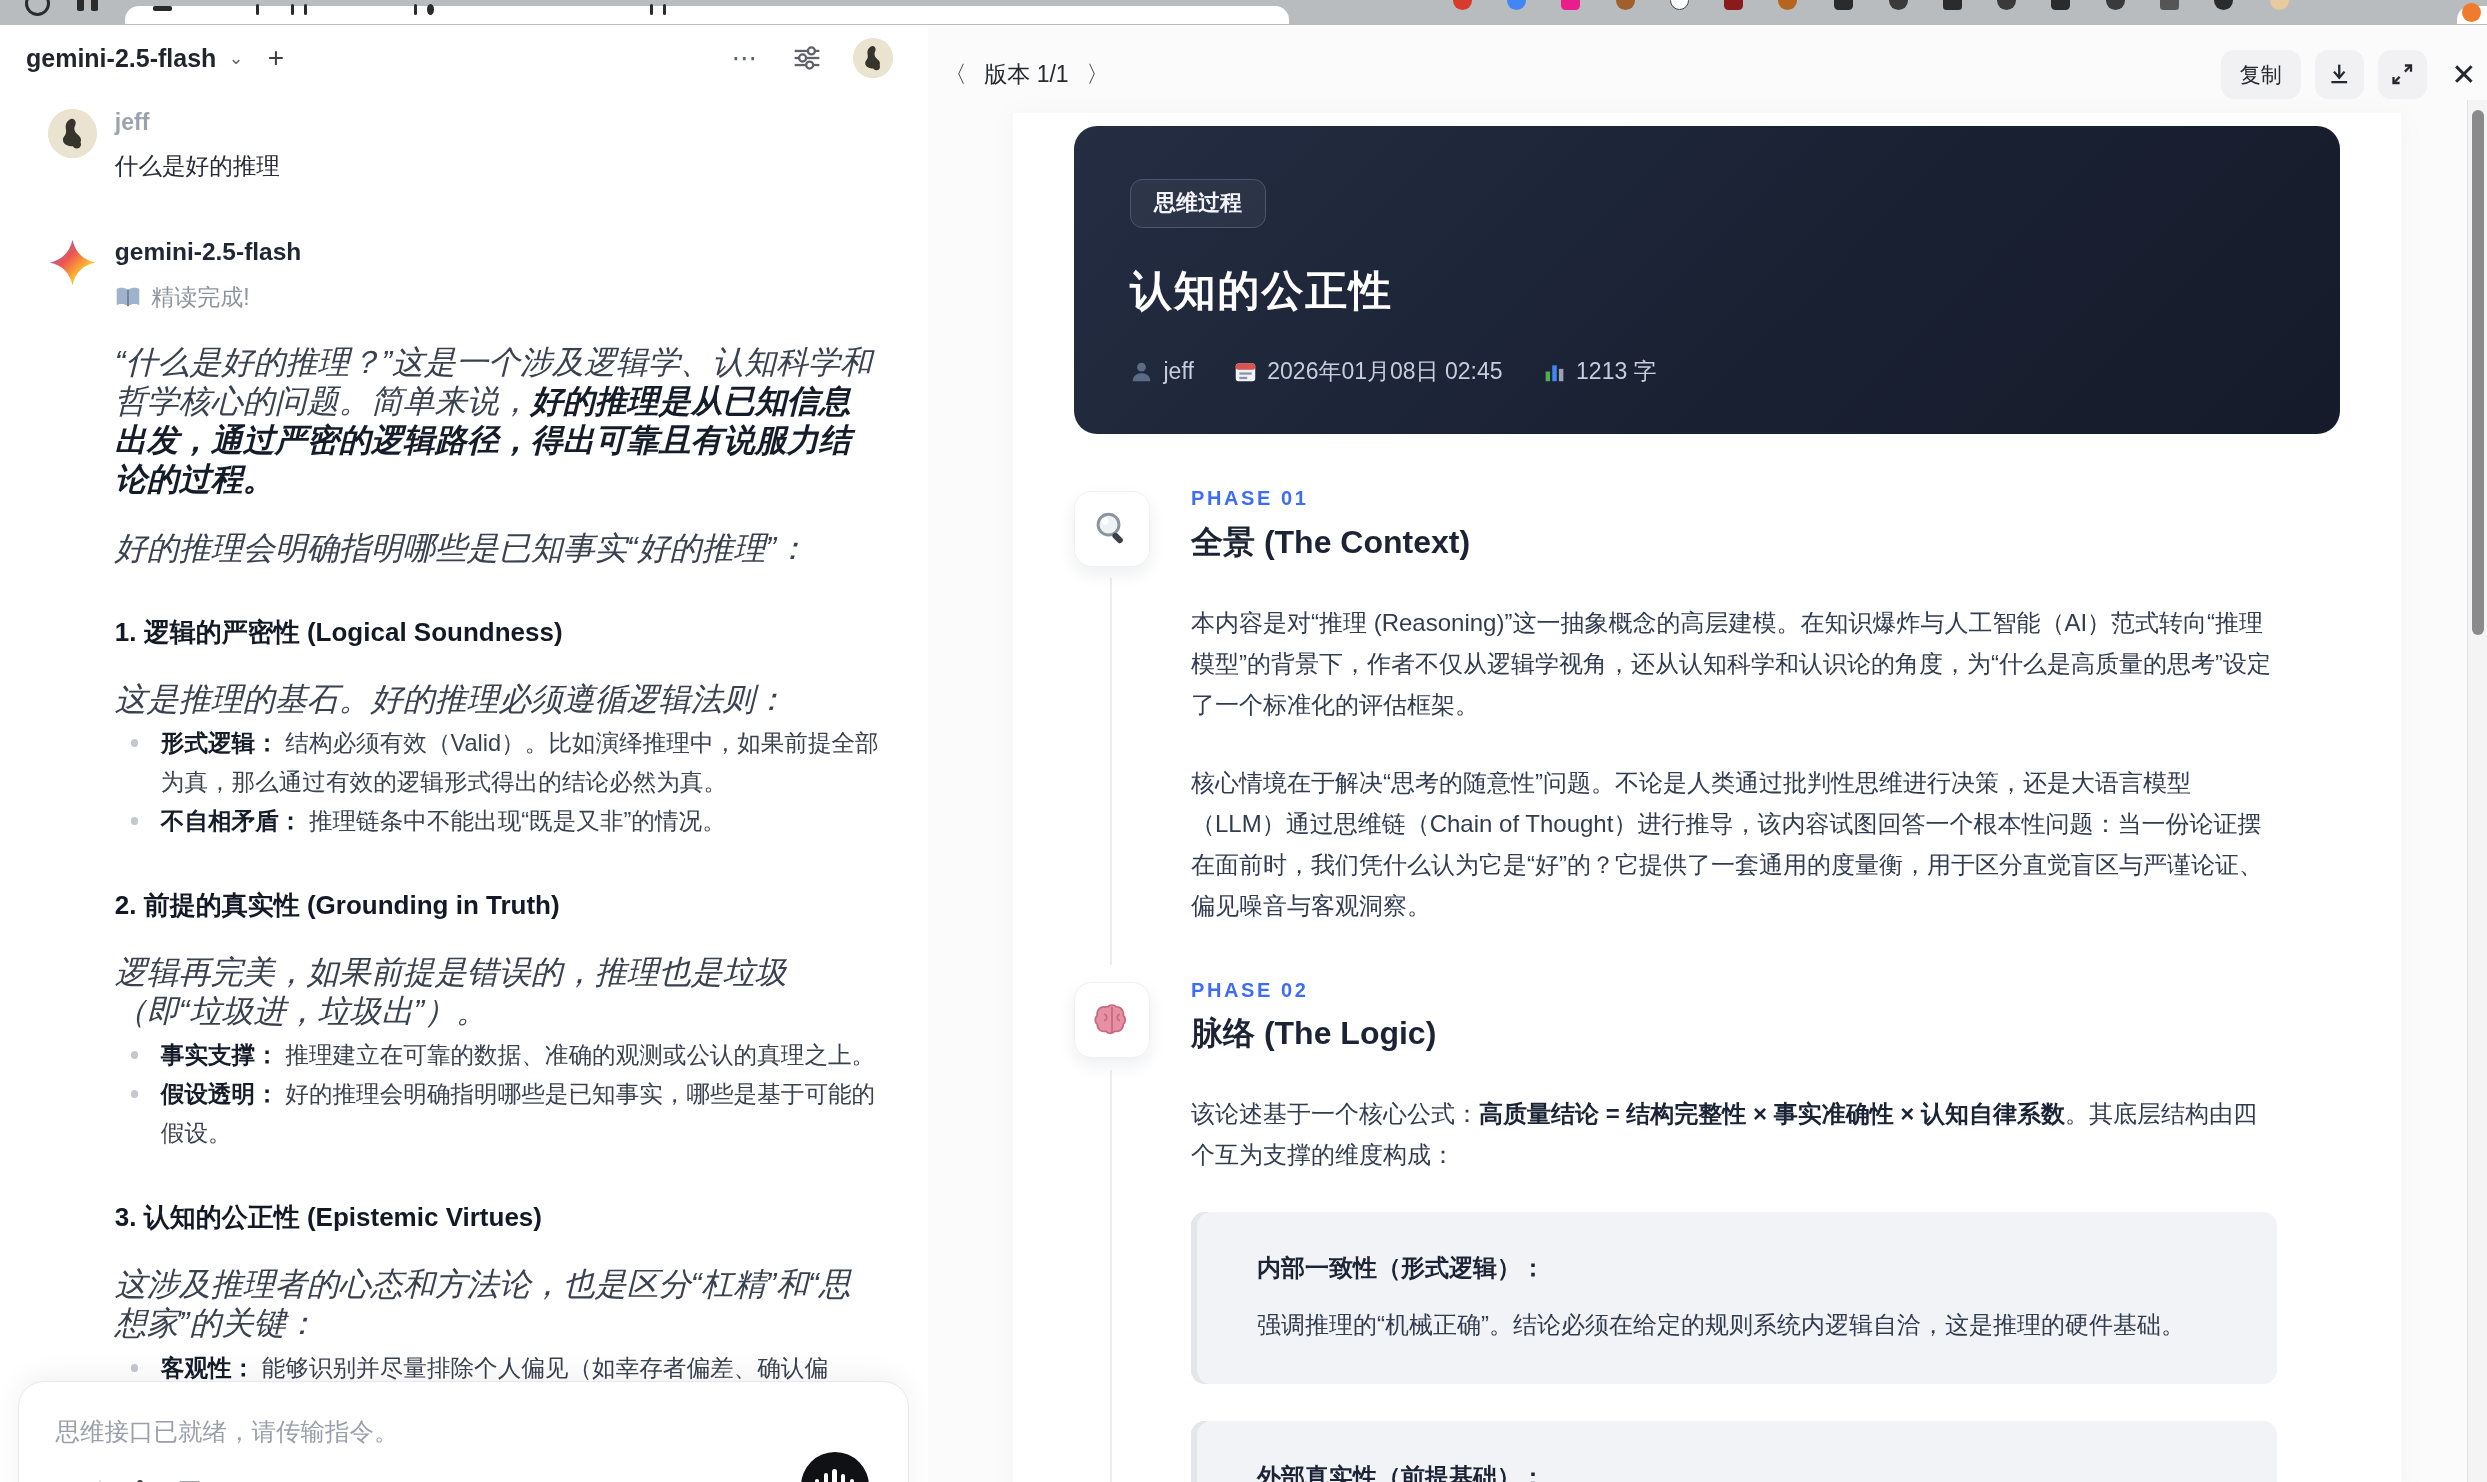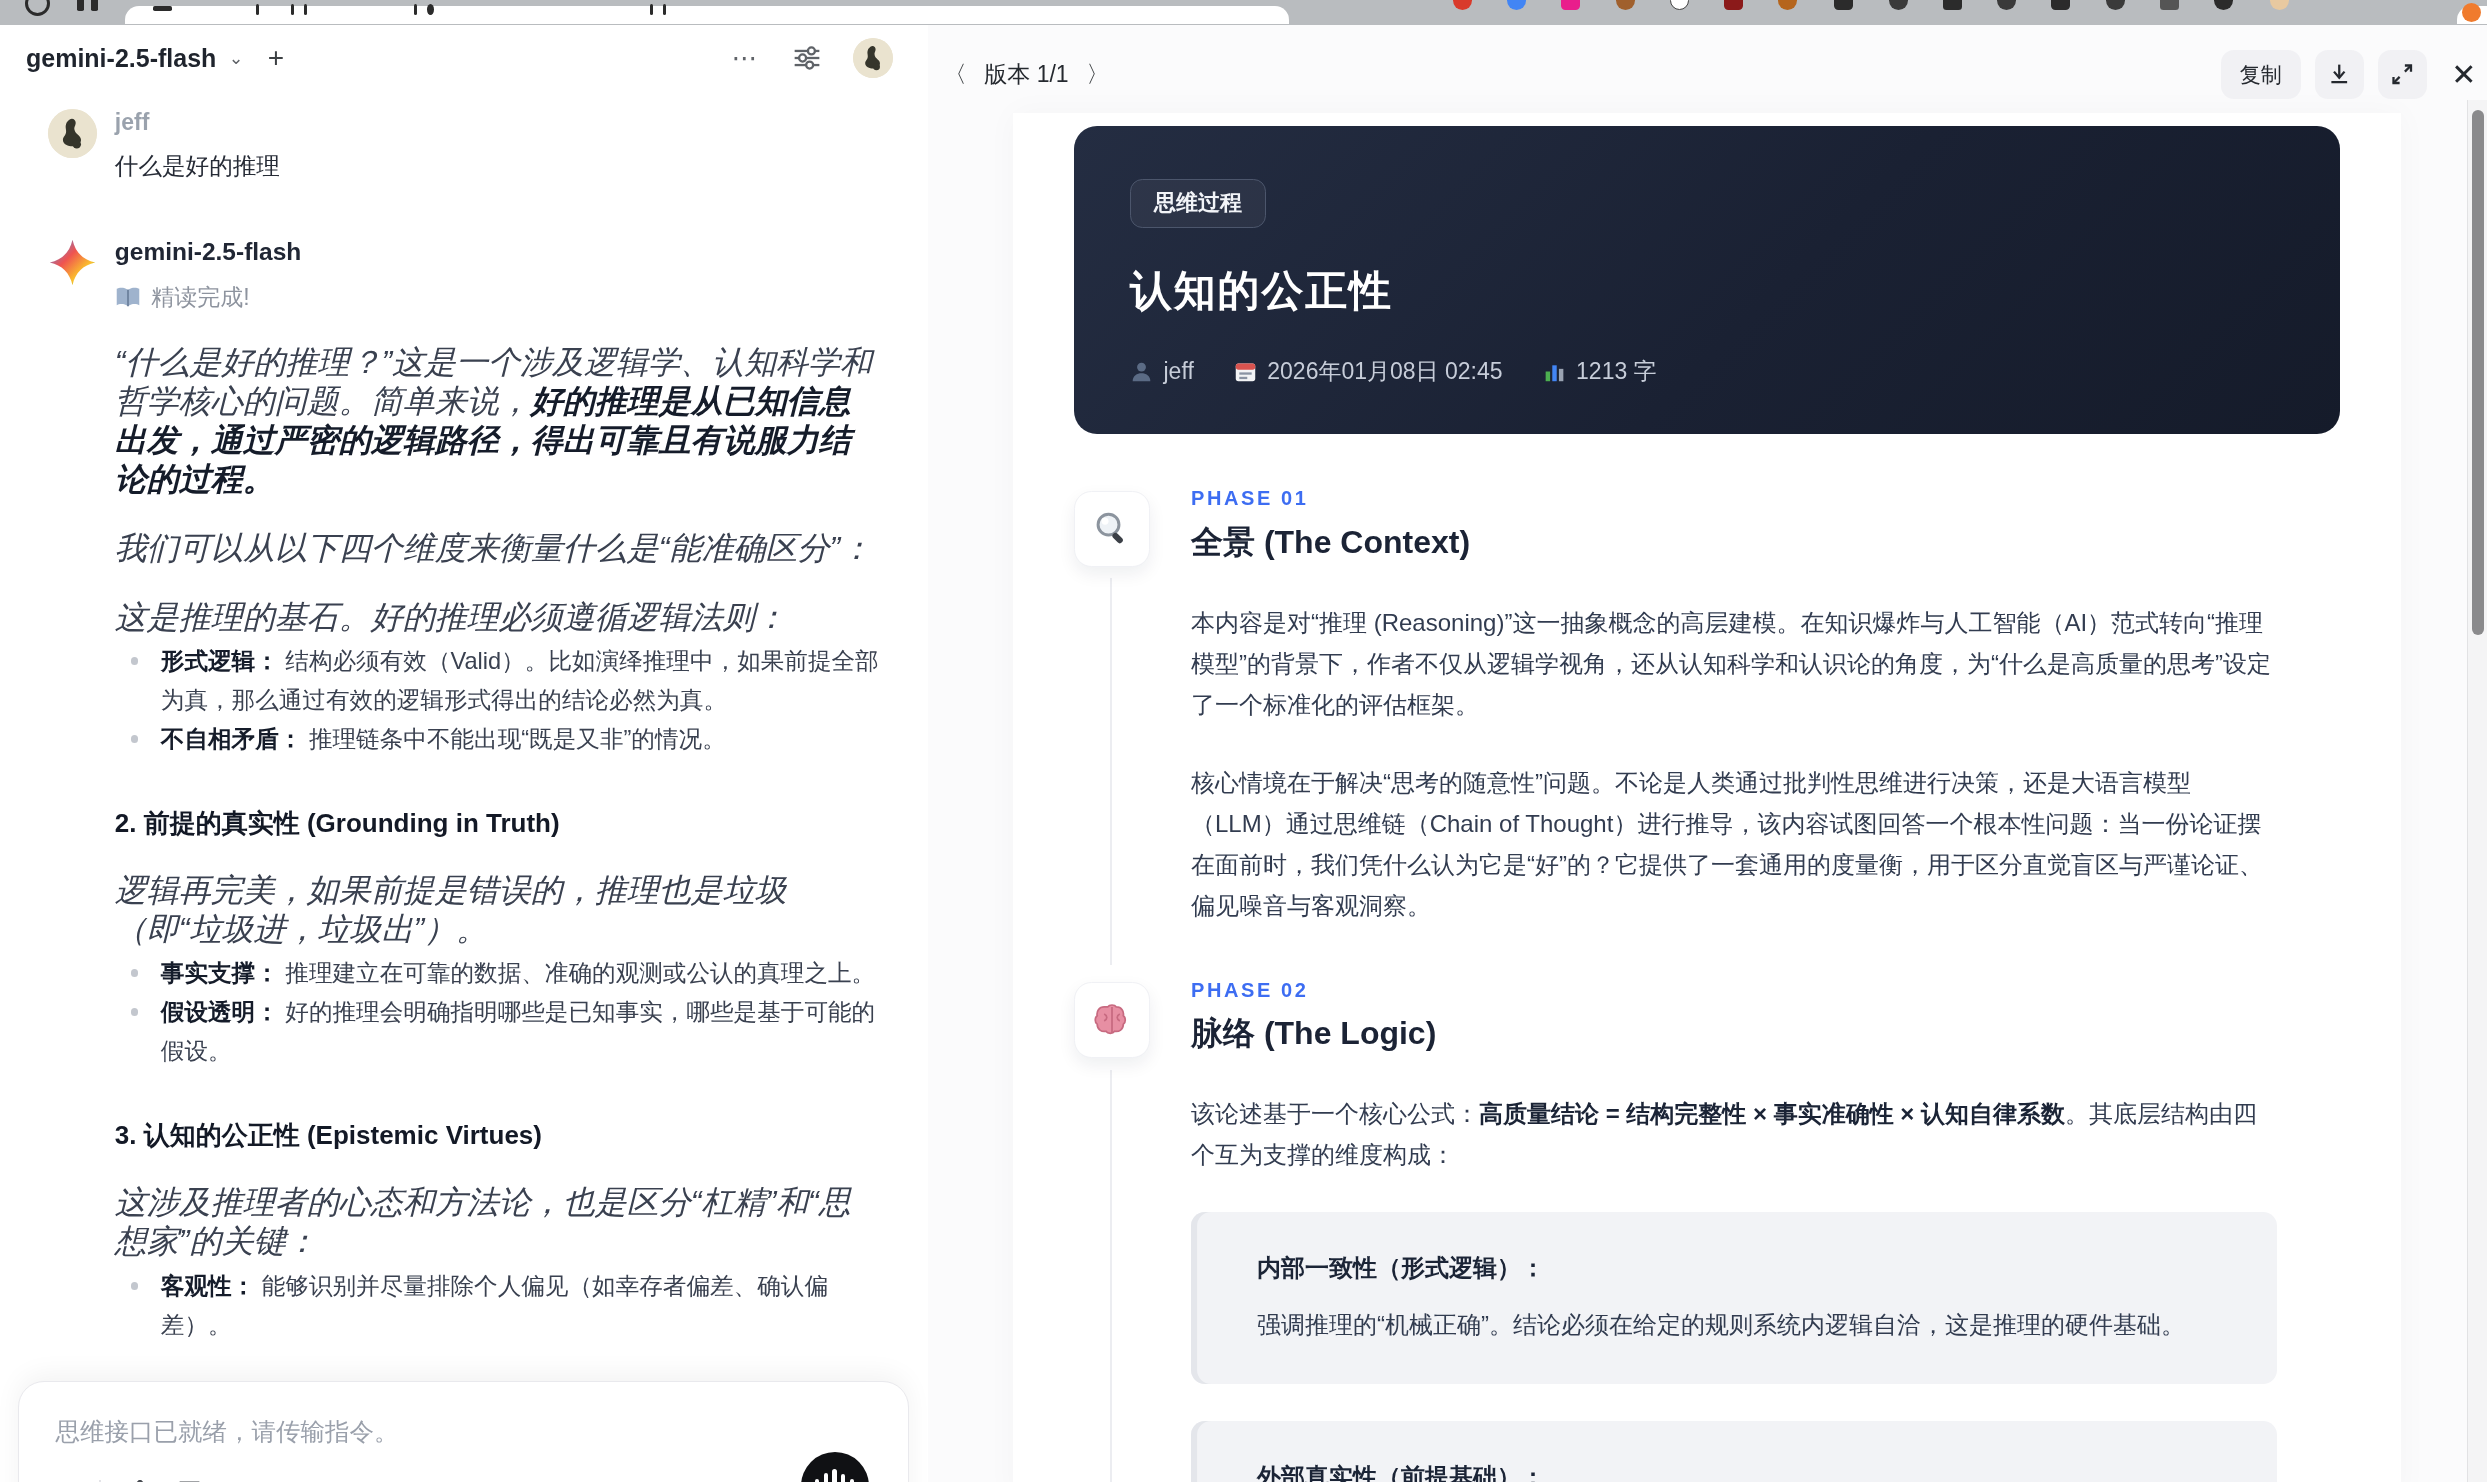--- a/index.html
+++ b/index.html
@@ -188,22 +188,23 @@
           <div class="a-status">
             <span>
               <svg width="26" height="23" viewBox="0 0 30 26">
                   <path d="M15 4 C11 1 5 1 2 3 v19 c3-2 9-2 13 1 4-3 10-3 13-1 V3 c-3-2-9-2-13 1 z" fill="#9fb3cd"></path>
                   <line x1="15" y1="4" x2="15" y2="23" stroke="#6b7f9b" stroke-width="2"></line>
                 </svg>
             </span>
             <span>精读完成!</span>
           </div>
           <p><span>“什么是好的推理？”这是一个涉及逻辑学、认知科学和哲学核心的问题。简单来说，</span><b>好的推理是从已知信息出发，通过严密的逻辑路径，得出可靠且有说服力结论的过程。</b></p>
-          <p>我们可以从以下四个维度来衡量什么是“能准确区分”：</p>
-
+          <p>好的推理会明确指明哪些是已知事实“好的推理”：</p>
+
+          <h3>1. 逻辑的严密性 (Logical Soundness)</h3>
           <p>这是推理的基石。好的推理必须遵循逻辑法则：</p>
           <ul class="bullets">
             <li><b>形式逻辑：</b> <span>结构必须有效（Valid）。比如演绎推理中，如果前提全部为真，那么通过有效的逻辑形式得出的结论必然为真。</span></li>
             <li><b>不自相矛盾：</b> <span>推理链条中不能出现“既是又非”的情况。</span></li>
           </ul>
 
           <h3>2. 前提的真实性 (Grounding in Truth)</h3>
           <p>逻辑再完美，如果前提是错误的，推理也是垃圾（即“垃圾进，垃圾出”）。</p>
           <ul class="bullets">
             <li><b>事实支撑：</b> <span>推理建立在可靠的数据、准确的观测或公认的真理之上。</span></li>

